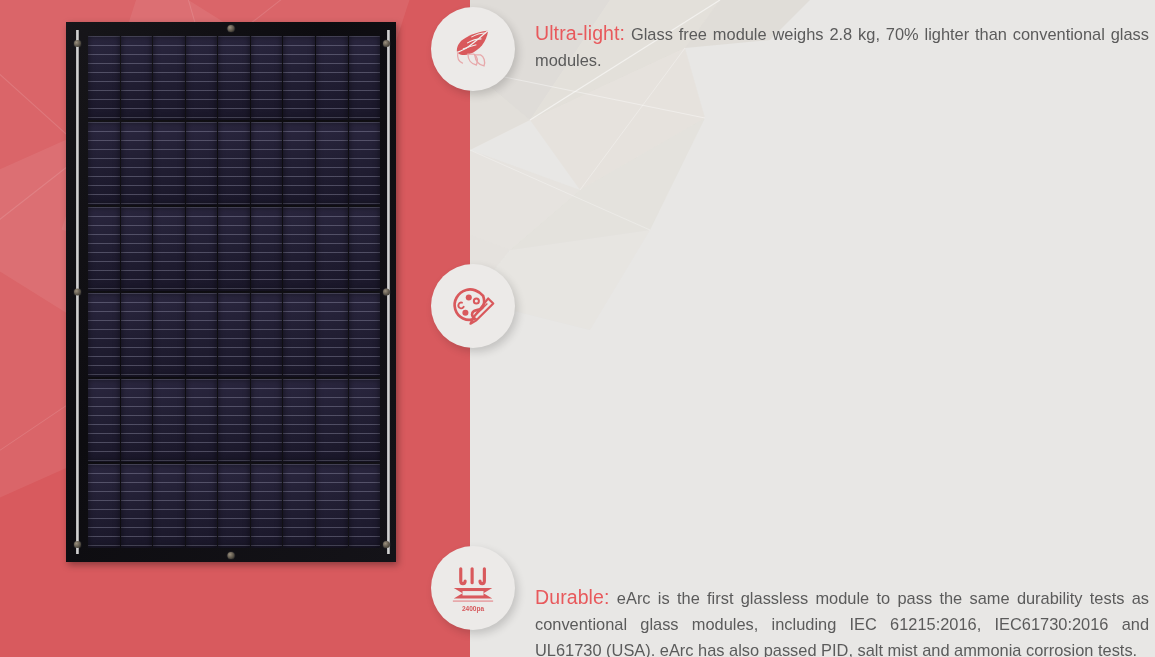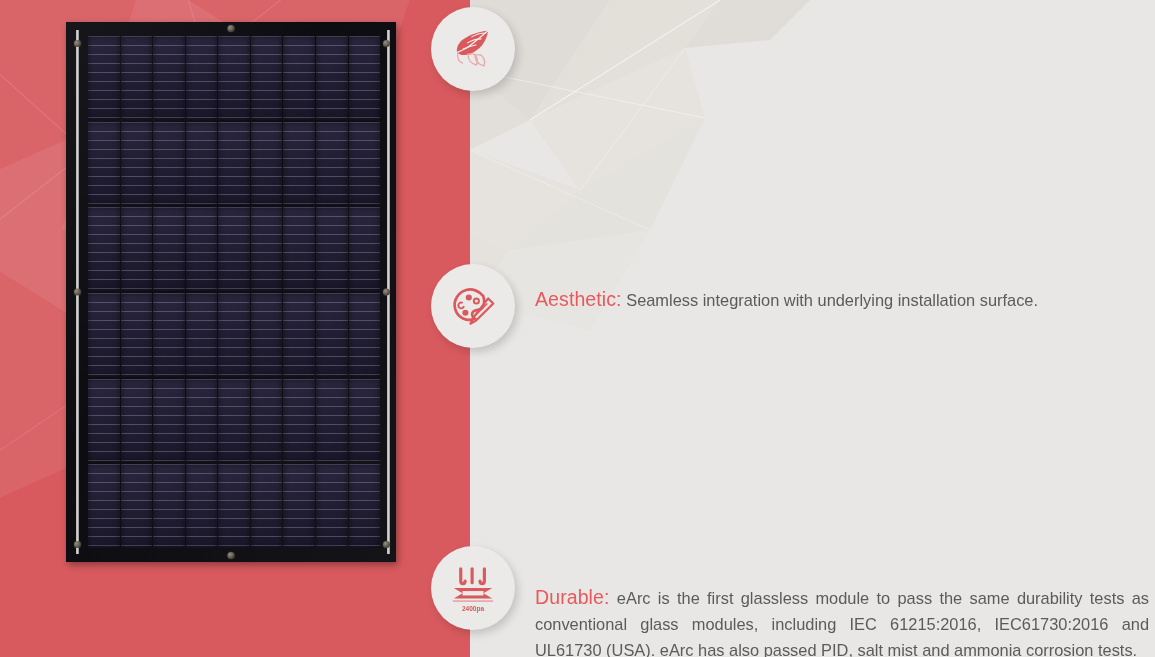--- a/index.html
+++ b/index.html
@@ -284,37 +284,37 @@
       <path d="M50 10 C42 17 33 25 24 31 C20 33 16 35 13 36" stroke="#f0f0ee" stroke-width="1.4" fill="none"></path>
       <path d="M47 13 C41 13 35 15 30 18" stroke="#f0f0ee" stroke-width="1.2" fill="none"></path>
       <path d="M42 20 C36 20 30 22 25 25" stroke="#f0f0ee" stroke-width="1.2" fill="none"></path>
       <path d="M36 27 C31 28 25 30 20 32" stroke="#f0f0ee" stroke-width="1.2" fill="none"></path>
       <path d="M26 38 C26 45 30 50 36 51 C38 46 37 41 33 38 Z" fill="none" stroke="#e7a9ab" stroke-width="1.6"></path>
       <path d="M34 39 C35 46 39 51 45 52 C47 47 45 41 41 39 Z" fill="none" stroke="#e7a9ab" stroke-width="1.6"></path>
       <path d="M14 36 C13 42 15 47 20 49" fill="none" stroke="#e7a9ab" stroke-width="1.5"></path>
     </svg>
   </div>
 
+  <div class="feature-text f1-text">
+    <span class="lead">Ultra-light:</span>
+    <span>Glass free module weighs 2.8 kg, 70% lighter than conventional glass modules.</span>
+  </div>
 
   <div class="icon-badge f2-icon">
     <svg class="icon-svg" width="54" height="54" viewBox="0 0 64 64">
       <path d="M44 20 C39 14 31 11 24 13 C14 16 8 26 11 36 C14 46 25 51 34 47 C30 44 30 40 33 38 C36 36 41 37 43 34 C45 31 46 25 44 20 Z" fill="none" stroke="#d9595c" stroke-width="3.2" stroke-linecap="round"></path>
       <circle cx="27" cy="22" r="3.6" fill="#d9595c"></circle>
       <circle cx="23" cy="40" r="3.6" fill="#d9595c"></circle>
       <circle cx="36" cy="26" r="3.0" fill="none" stroke="#d9595c" stroke-width="2.4"></circle>
       <path d="M19 28 A3.4 3.4 0 1 0 21 33" fill="none" stroke="#d9595c" stroke-width="2.2" stroke-linecap="round"></path>
       <path d="M50 23 L56 29 L36 49 L29 53 L32 46 Z" fill="none" stroke="#d9595c" stroke-width="2.6" stroke-linejoin="round"></path>
       <line x1="33" y1="45" x2="49" y2="29" stroke="#d9595c" stroke-width="1.8"></line>
     </svg>
   </div>
 
-  <div class="feature-text f2-text">
-    <span class="lead">Aesthetic:</span>
-    <span>Seamless integration with underlying installation surface.</span>
-  </div>
 
   <div class="icon-badge f3-icon">
     <svg class="icon-svg" width="56" height="56" viewBox="0 0 64 64">
       <path d="M18 10 L18 24 C18 28 23 28 23 24" fill="none" stroke="#d9595c" stroke-width="3.6" stroke-linecap="round"></path>
       <line x1="31" y1="10" x2="31" y2="26" stroke="#d9595c" stroke-width="3.6" stroke-linecap="round"></line>
       <path d="M45 10 L45 24 C45 28 40 28 40 24" fill="none" stroke="#d9595c" stroke-width="3.6" stroke-linecap="round"></path>
       <path d="M10 32 L54 32 L44 38 L54 44 L10 44 L20 38 Z" fill="#d9595c"></path>
       <rect x="20" y="35.5" width="24" height="5" fill="#eceae8"></rect>
       <line x1="9" y1="47" x2="55" y2="47" stroke="#e7a9ab" stroke-width="2.2"></line>
       <text class="pa-label" x="32" y="58" text-anchor="middle">2400pa</text>

